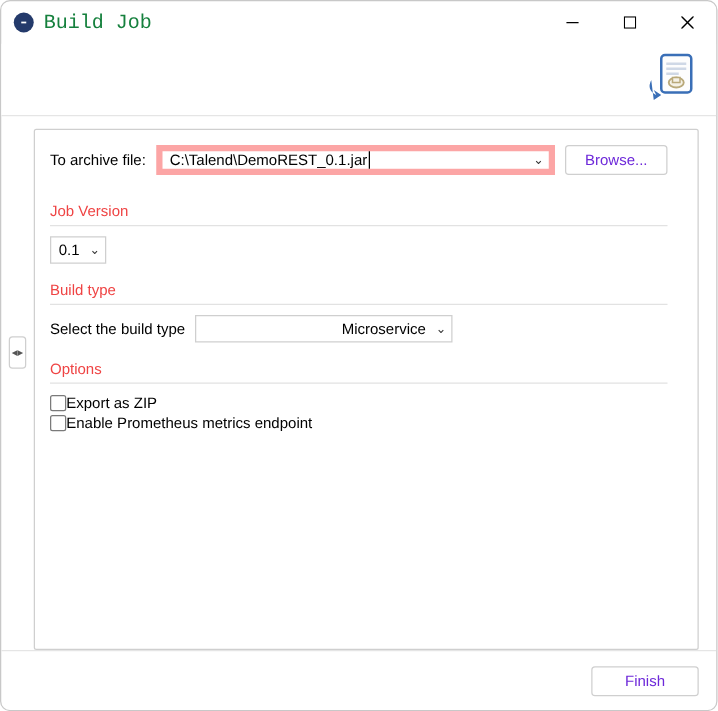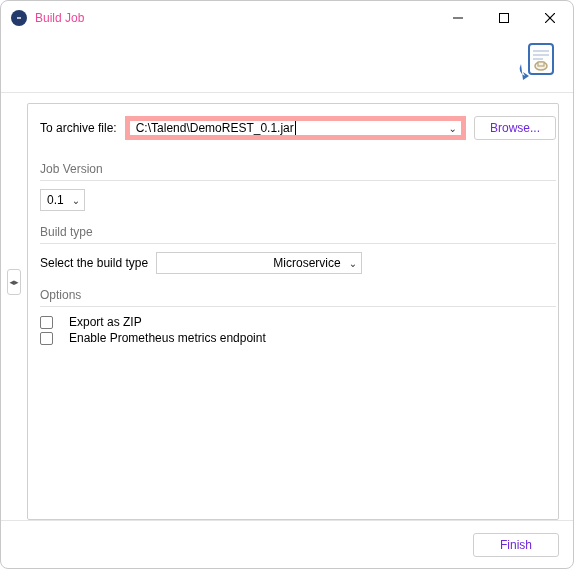--- a/index.html
+++ b/index.html
@@ -1,51 +1,51 @@
 <!DOCTYPE html>
 <html><head>
 <meta charset="utf-8">
 <style>
   * { box-sizing: border-box; font-family: "Segoe UI", Tahoma, sans-serif; }
   html, body { margin: 0; padding: 0; }
   body { width: 574px; height: 569px; background: #ffffff; border: 1px solid #c8c8c8; border-radius: 8px; overflow: hidden; display: flex; flex-direction: column; }
   .titlebar { height: 34px; display: flex; align-items: center; padding: 0 0 0 10px; }
   .titlebar .app-icon { width: 16px; height: 16px; border-radius: 50%; background: #243a6b; display: flex; align-items: center; justify-content: center; margin-right: 8px; }
   .titlebar .app-icon svg { display: block; }
-  .titlebar .title { font-size: 12px; color: #ec4899; flex: 1; }
+  .titlebar .title { font-size: 16px; color: #15803d; flex: 1; font-family: Liberation Mono, monospace; }
   .winbtns { display: flex; height: 100%; }
   .winbtn { width: 46px; display: flex; align-items: center; justify-content: center; }
   .winbtn svg { display: block; }
 
   .banner { height: 58px; background: #ffffff; border-bottom: 1px solid #e5e5e5; display: flex; align-items: center; justify-content: flex-end; padding-right: 14px; }
   .banner-icon { width: 44px; height: 44px; position: relative; }
 
   .content-wrap { flex: 1; display: flex; padding: 10px 14px 0 6px; position: relative; }
   .expander { width: 14px; height: 26px; border: 1px solid #cfcfcf; border-radius: 3px; display: flex; align-items: center; justify-content: center; align-self: center; margin-right: 6px; background: #fff; position: absolute; left: 6px; top: 176px; font-size: 9px; color: #555; line-height: 1; }
-  .panel { flex: 1; border: 1px solid #cfcfcf; border-radius: 2px; padding: 12px 2px 12px 12px; margin-left: 20px; }
+  .panel { flex: 1; border: 1px solid #cfcfcf; border-radius: 2px; padding: 12px 24px 12px 12px; margin-left: 20px; }
 
   .row-archive { display: flex; align-items: center; gap: 8px; margin-bottom: 22px; }
   .row-archive .lbl { font-size: 12px; color: #000; white-space: nowrap; }
   .combo { flex: 1; height: 24px; border: 5px solid #fca5a5; display: flex; align-items: center; padding: 0 4px 0 6px; font-size: 12px; background: #fff; }
   .combo .val { flex: 1; position: relative; }
   .combo .caret { font-size: 10px; color: #333; }
   .cursor { display: inline-block; width: 1px; height: 14px; background: #000; vertical-align: middle; margin-left: 1px; }
   .btn { height: 24px; border: 1px solid #cfcfcf; border-radius: 3px; background: #fff; font-size: 12px; padding: 0 14px; display: inline-flex; align-items: center; justify-content: center; color: #6d28d9; }
   .btn.browse { width: 82px; padding: 0; }
 
-  .group-title { font-size: 12px; color: #737373; margin-bottom: 4px; }
+  .group-title { font-size: 12px; color: #ef4444; margin-bottom: 4px; }
   .divider { height: 1px; background: #e2e2e2; margin: 0 0 8px 0; }
   .group { margin-bottom: 14px; }
   .group-row { display: flex; align-items: center; gap: 8px; font-size: 12px; }
   .select-sm { height: 22px; border: 1px solid #cfcfcf; background: #fff; display: inline-flex; align-items: center; padding: 0 4px 0 6px; font-size: 12px; gap: 8px; }
   .select-sm.small { min-width: 44px; }
   .select-sm.wide { min-width: 206px; justify-content: flex-end; }
   .select-sm .caret { font-size: 10px; color: #333; }
 
-  .options .opt { display: flex; align-items: center; gap: 16px; font-size: 12px; margin: 2px 0; }
+  .options .opt { display: flex; align-items: center; gap: 0; font-size: 12px; margin: 2px 0; }
   .checkbox { width: 13px; height: 13px; border: 1px solid #7a7a7a; border-radius: 2px; background: #fff; }
 
   .footer { height: 48px; border-top: 1px solid #e5e5e5; display: flex; align-items: center; justify-content: flex-end; gap: 8px; padding: 0 14px; }
   .btn.primary { border-color: #0067c0; color: #000; width: 86px; }
   .btn.footer-btn { width: 86px; }
 </style>
 </head>
 <body>
 
 <div class="titlebar">

